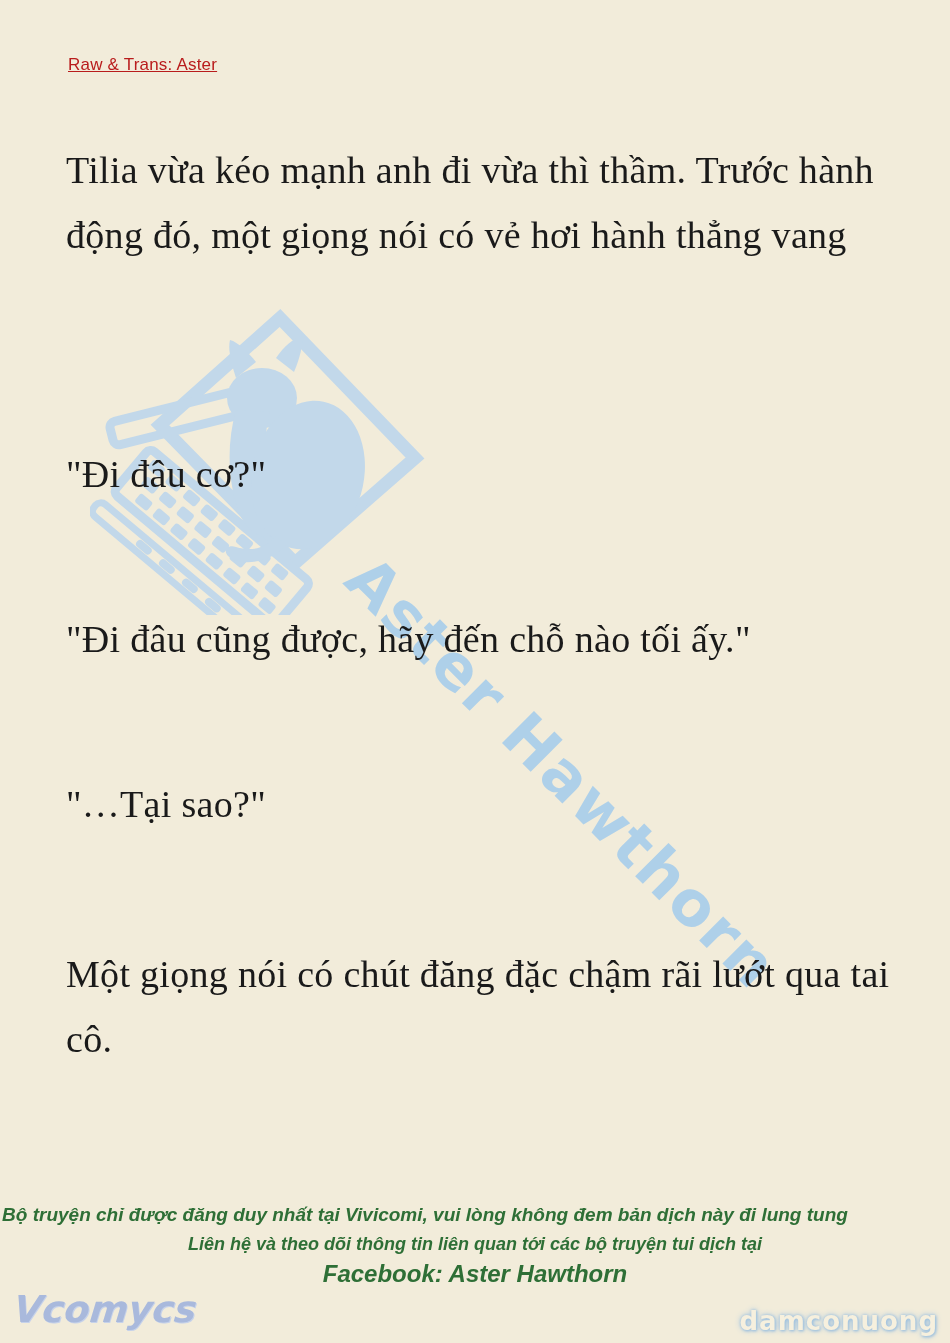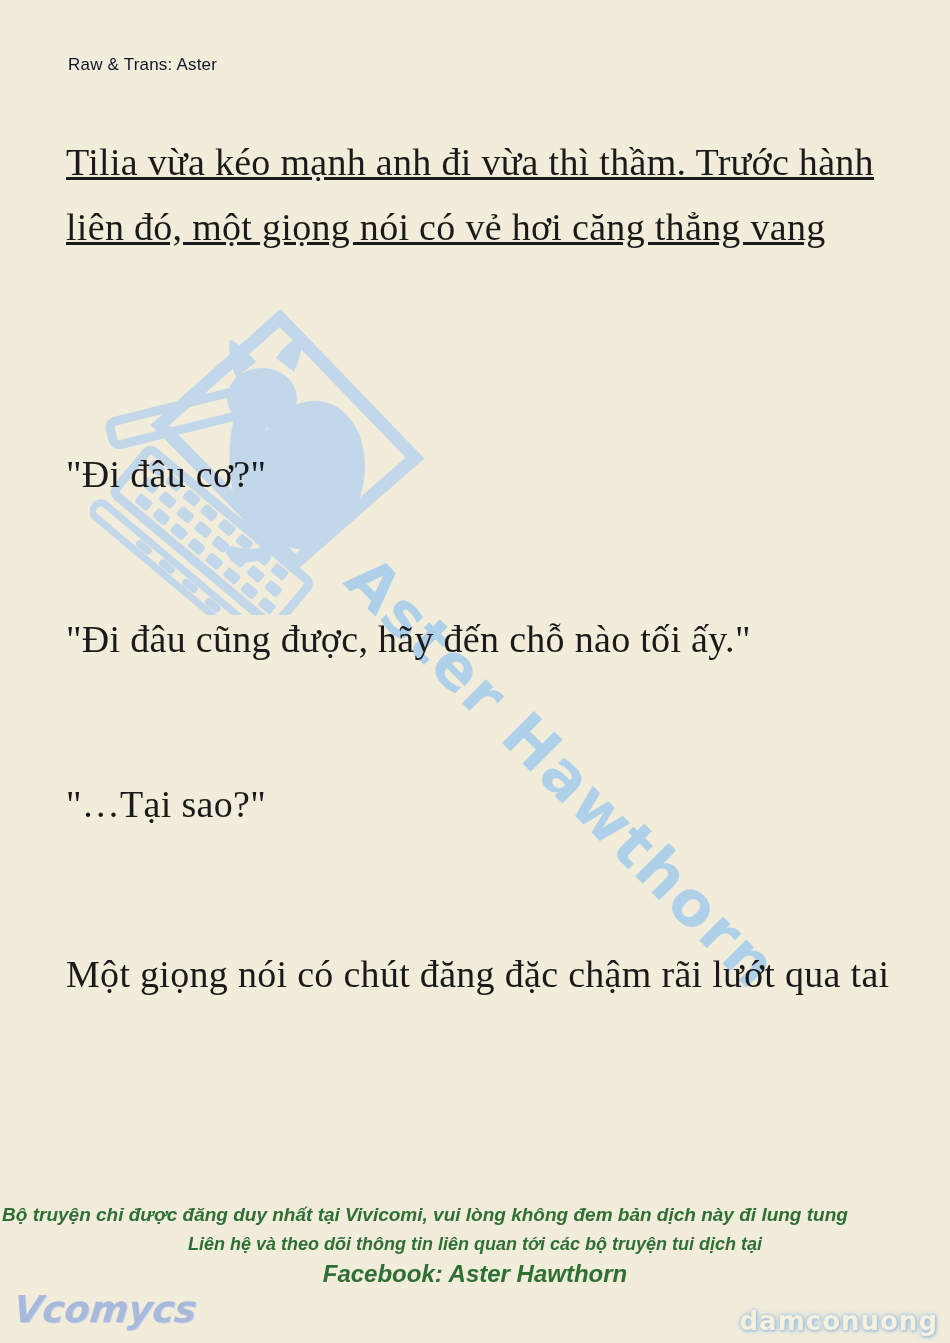--- a/index.html
+++ b/index.html
@@ -6,29 +6,29 @@
   .page{
     position:relative;
     width:950px;height:1343px;
     background:#f2ecda;
     overflow:hidden;
     font-family:"Liberation Serif","DejaVu Serif",serif;
   }
   .credit{
     position:absolute;left:68px;top:55px;
     font-family:"Liberation Sans",sans-serif;
-    font-size:17px;color:#0f172a;letter-spacing:.2px;
+    font-size:17px;color:#b91c1c;letter-spacing:.2px;text-decoration:underline;
   }
   .para{
     position:absolute;left:66px;width:840px;
     font-size:38px;line-height:65px;color:#1a1a1a;
     letter-spacing:.3px;
   }
   .para .ln{display:block;}
-  .p0{top:92px;text-decoration:underline;}
+  .p0{top:100px;}
   .p1{top:404px;}
   .p2{top:569px;}
   .p3{top:734px;}
   .p4{top:904px;}
   
   .wm-logo{position:absolute;left:90px;top:300px;width:350px;height:315px;}
   .wm-text{
     position:absolute;left:383px;top:542px;
     transform-origin:0 0;transform:rotate(45deg);
     font-family:"DejaVu Sans",sans-serif;font-weight:700;
@@ -121,37 +121,38 @@
       <path d="M146,110 C136,145 138,185 150,215 C158,232 172,240 184,236 L190,205 C176,172 172,138 180,112 Z"></path>
       <ellipse cx="218" cy="175" rx="56" ry="75" transform="rotate(12 218 175)"></ellipse>
       <path d="M196,245 C182,262 152,268 138,256 C133,251 137,244 146,247 C162,252 176,248 186,236 Z"></path>
     </g>
   </svg>
 
   <div class="wm-text">Aster Hawthorn</div>
 
   <p class="para p0">
     <span class="ln">Tilia vừa kéo mạnh anh đi vừa thì thầm. Trước hành</span>
-    <span class="ln">liên đó, một giọng nói có vẻ hơi căng thẳng vang</span>
+    <span class="ln">động đó, một giọng nói có vẻ hơi hành thẳng vang</span>
   </p>
 
   <p class="para p1">
     <span class="ln">"Đi đâu cơ?"</span>
   </p>
 
   <p class="para p2">
     <span class="ln">"Đi đâu cũng được, hãy đến chỗ nào tối ấy."</span>
   </p>
 
   <p class="para p3">
     <span class="ln">"…Tại sao?"</span>
   </p>
 
   <p class="para p4">
     <span class="ln">Một giọng nói có chút đăng đặc chậm rãi lướt qua tai</span>
+    <span class="ln">cô.</span>
   </p>
 
   <div class="footer-line f1">Bộ truyện chỉ được đăng duy nhất tại Vivicomi, vui lòng không đem bản dịch này đi lung tung</div>
   <div class="footer-line f2">Liên hệ và theo dõi thông tin liên quan tới các bộ truyện tui dịch tại</div>
   <div class="footer-line f3">Facebook: Aster Hawthorn</div>
 
   <div class="logo-left">Vcomycs</div>
   <div class="logo-right">damconuong</div>
 
 </div>

